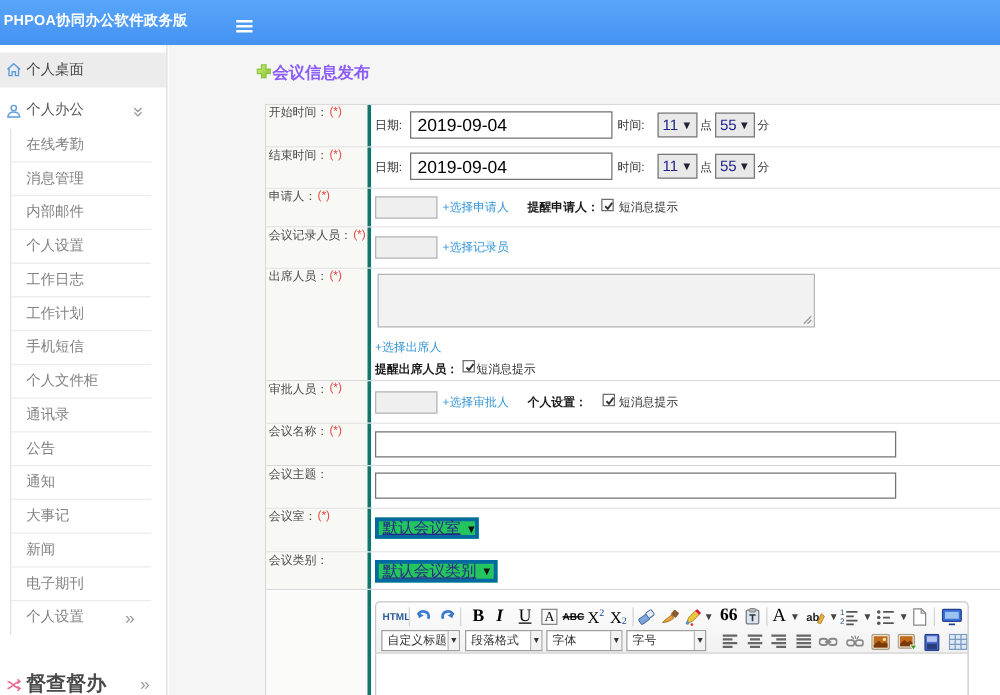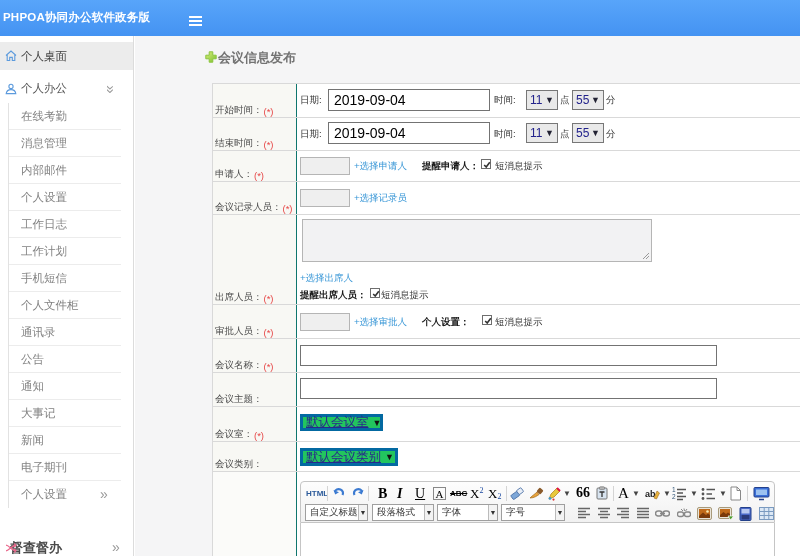--- a/index.html
+++ b/index.html
@@ -23,32 +23,32 @@
 .sd-ico{position:absolute;left:5px}
 .chev-d{position:absolute;left:108px;top:0;color:#999;font-size:15px;
   display:inline-block;transform:rotate(90deg);letter-spacing:-2px}
 .chev-r{color:#999;font-size:14px;letter-spacing:-2px}
 .submenu{position:absolute;left:8px;top:67px;width:113px;border-left:1px solid #e2e2e2}
 .submenu div{height:27px;line-height:27px;padding-left:12px;color:#828282;font-size:11.5px;
   border-bottom:1px solid #ececec;position:relative}
 .submenu div.last{border-bottom:none}
 .submenu .chev-r{position:absolute;left:91px;top:0}
 .sd-du{position:absolute;left:0;top:498px;width:133px;height:27px;line-height:27px}
-.sd-du span.t{margin-left:10px;color:#4a4a4a;font-weight:bold;font-size:13px}
+.sd-du span.t{margin-left:21px;color:#4a4a4a;font-weight:bold;font-size:16px}
 .sd-du .chev-r{position:absolute;left:112px;top:0}
 
 .main{position:absolute;left:135px;top:36px;width:665px;height:520px;background:#f5f5f6}
 .title{position:absolute;left:70px;top:14px;height:16px}
-.title b{color:#737373;font-size:13px;font-weight:bold}
+.title b{color:#8b5cf6;font-size:13px;font-weight:bold}
 
 .tbl{position:absolute;left:212px;top:83px;width:588px;
   border-left:1px solid #d9d9d9;border-top:1px solid #d9d9d9;background:#fff}
 .row{display:flex;border-bottom:1px solid #d9d9d9}
-.lab{width:84px;border-right:1px solid #0f766e;background:#f8f8f4;
-  display:flex;align-items:flex-end;padding-left:2px;color:#4a4a4a;font-size:9.5px}
+.lab{width:84px;border-right:3px solid #0f766e;background:#f8f8f4;
+  display:flex;align-items:flex-start;padding-left:2px;color:#4a4a4a;font-size:9.5px}
 .lab i{color:#e64545;font-style:normal;margin-left:1px}
 .val{flex:1;position:relative;background:#fff}
 .cl{position:absolute;color:#333;font-size:9.5px}
 .inp{position:absolute;background:#fff;border:1px solid #737373;font-size:14px;
   font-family:"Liberation Sans",sans-serif;padding-left:5px}
 .ginp{position:absolute;background:#efefef;border:1px solid #b5b5b5}
 .sel{position:absolute;background:#e9e9e9;border:1px solid #777;
   display:flex;align-items:center;justify-content:space-between;
   color:#23238c;font-size:12px;padding:0 3px}
 .sel .ar{font-size:9px;color:#223}

